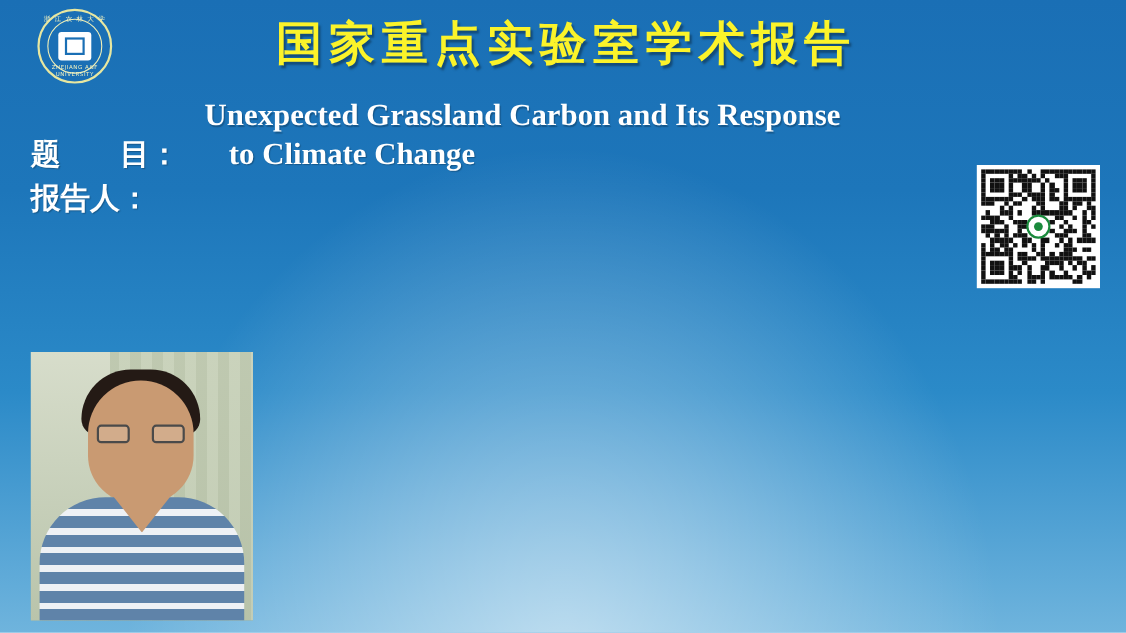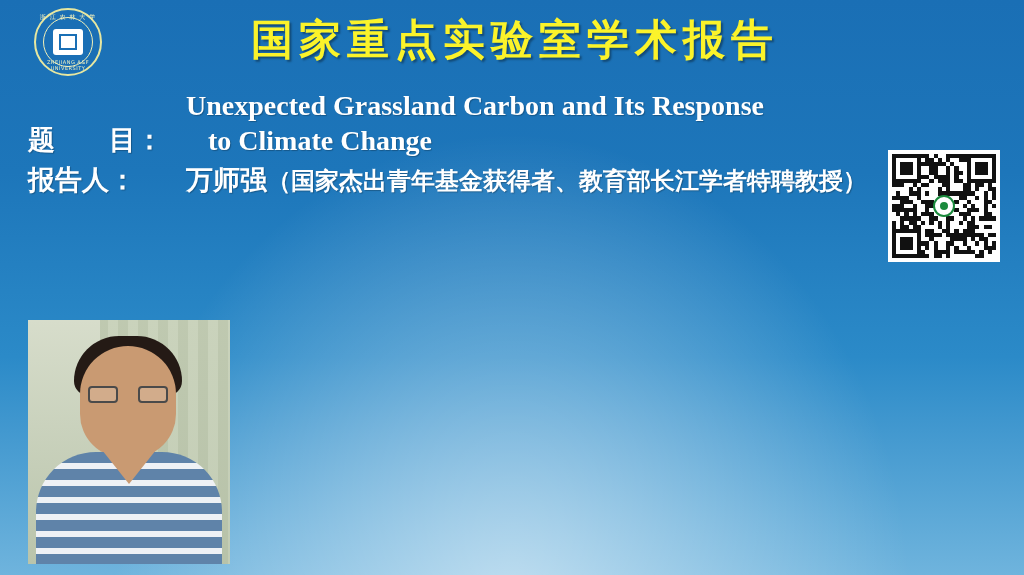--- a/index.html
+++ b/index.html
@@ -296,23 +296,20 @@
       <div class="value title-val">
         <div>Unexpected Grassland Carbon and Its Response</div>
         <div style="margin-left:22px;">to Climate Change</div>
       </div>
     </div>
 
 
 
     <div class="row">
       <div class="label">报告人：</div>
-      <div class="value">
-        <span class="cn">万师强</span><span class="small-cn">（国家杰出青年基金获得者、教育部长江学者特聘教授）</span>
-      </div>
     </div>
 
   </div>
 
   <div class="qr">
     <div class="qr-canvas" id="qr-canvas">
         <div class="cell" style="left: 0px; top: 0px; width: 4.16px; height: 4.16px;"></div>
         <div class="cell" style="left: 4.16px; top: 0px; width: 4.16px; height: 4.16px;"></div>
         <div class="cell" style="left: 8.32px; top: 0px; width: 4.16px; height: 4.16px;"></div>
         <div class="cell" style="left: 12.48px; top: 0px; width: 4.16px; height: 4.16px;"></div>

